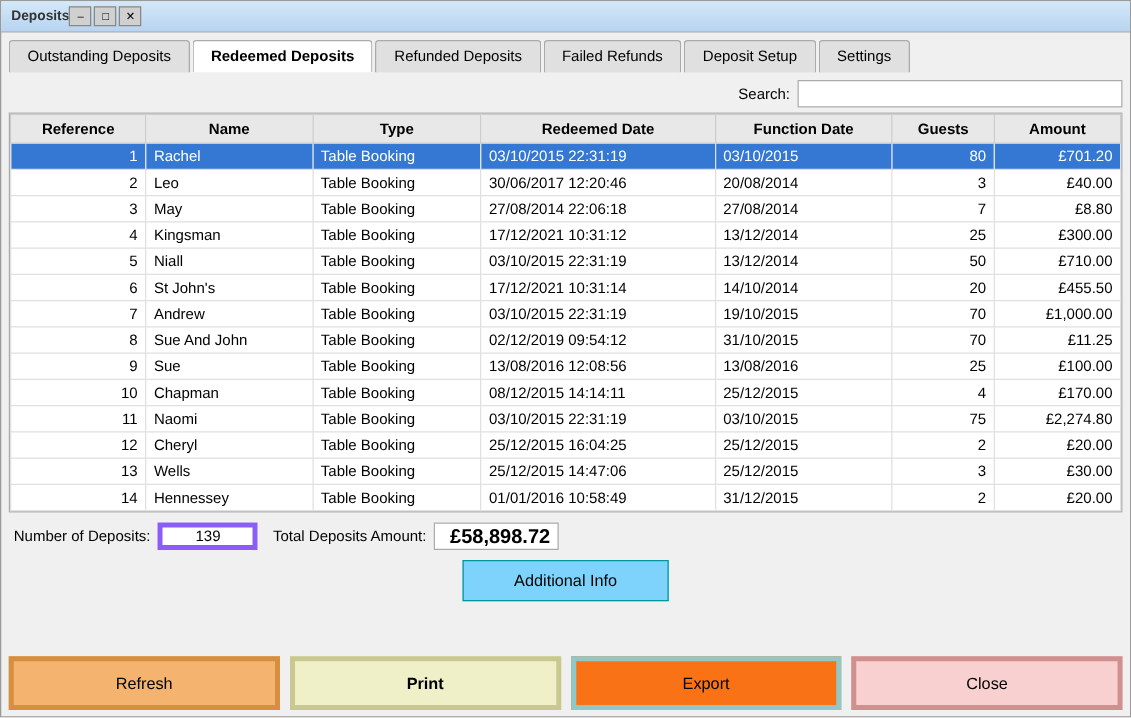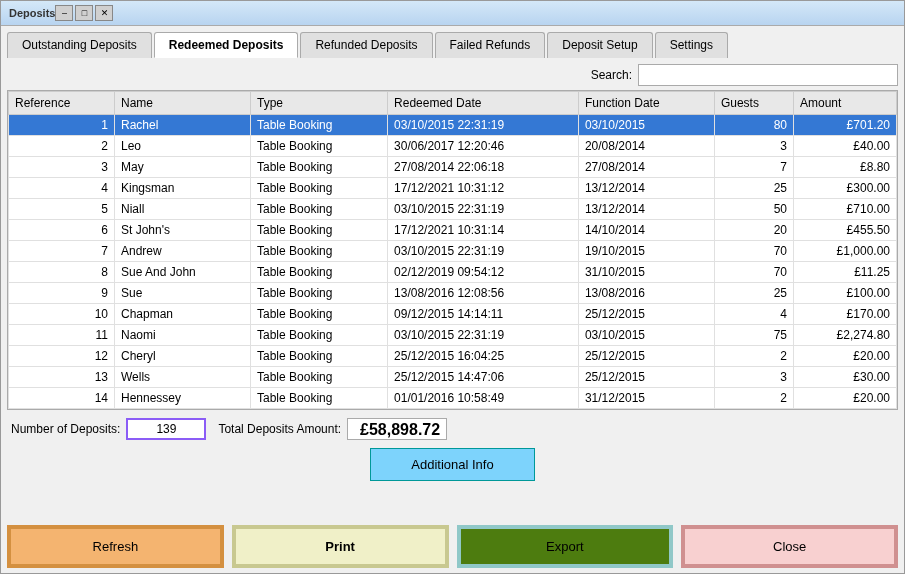--- a/index.html
+++ b/index.html
@@ -12,37 +12,37 @@
     .content { flex: 1; display: flex; flex-direction: column; padding: 6px; }
     .tabs { display: flex; gap: 0; margin-bottom: 6px; }
     .tab { padding: 5px 14px; border: 1px solid #aaa; background: #e0e0e0; cursor: pointer; font-size: 12px; border-bottom: none; margin-right: 2px; border-radius: 3px 3px 0 0; }
     .tab.active { background: #ffffff; border-bottom: 1px solid #fff; font-weight: bold; }
     .search-bar { display: flex; align-items: center; justify-content: flex-end; margin-bottom: 4px; gap: 6px; }
     .search-label { font-size: 12px; }
     .search-input { width: 260px; height: 22px; border: 1px solid #aaa; padding: 2px 4px; font-size: 12px; }
     .table-container { flex: 1; border: 1px solid #aaa; overflow-y: auto; background: #fff; }
     table { width: 100%; border-collapse: collapse; font-size: 12px; }
     thead tr { background: #e8e8e8; }
-    thead th { border: 1px solid #ccc; padding: 4px 6px; text-align: left; font-weight: normal; }
+    thead th { border: 1px solid #ccc; padding: 4px 6px; text-align: center; font-weight: bold; }
     tbody tr { border-bottom: 1px solid #e0e0e0; }
     tbody tr.selected { background: #3478d4; color: #fff; }
     tbody td { border: 1px solid #e0e0e0; padding: 3px 6px; }
     .td-right { text-align: right; }
     .footer-info { display: flex; align-items: center; margin-top: 6px; padding: 2px 4px; gap: 12px; }
     .footer-left { display: flex; align-items: center; gap: 6px; }
     .footer-right { display: flex; align-items: center; gap: 6px; }
-    .deposits-count { width: 80px; height: 22px; border: 2px solid #8b5cf6; background: #fff; text-align: center; font-size: 12px; padding: 2px; }
+    .deposits-count { width: 80px; height: 22px; border: 4px solid #8b5cf6; background: #fff; text-align: center; font-size: 12px; padding: 2px; }
     .total-amount { min-width: 100px; height: 22px; border: 1px solid #aaa; background: #fff; text-align: right; padding: 2px 6px; font-size: 16px; font-weight: bold; }
     .additional-info-row { display: flex; justify-content: center; margin-top: 6px; }
     .btn-additional { background: #7dd3fc; border: 1px solid #009898; padding: 8px 40px; font-size: 13px; cursor: pointer; color: #000; }
     .btn-row { display: flex; gap: 8px; margin-top: 8px; }
     .btn-bottom { flex: 1; padding: 10px 0; font-size: 13px; cursor: pointer; border: 4px solid #701a75; margin-top: 36px; }
     .btn-refresh { background: #f4b470; border-color: #d49040; }
     .btn-print { background: #f0f0c8; border-color: #c8c890; font-weight: bold; }
-    .btn-export { background: #4d7c0f; border-color: #90c8c8; }
+    .btn-export { background: #f97316; border-color: #90c8c8; }
     .btn-close { background: #f8d0d0; border-color: #d09090; }
   </style>
 </head>
 <body>
 
 <div class="window">
   <div class="title-bar">
     <span class="title-bar-text">Deposits</span>
     <div class="title-bar-buttons">
       <button class="title-btn">–</button>
@@ -155,21 +155,21 @@
               <td>Table Booking</td>
               <td>13/08/2016 12:08:56</td>
               <td>13/08/2016</td>
               <td class="td-right">25</td>
               <td class="td-right">£100.00</td>
             </tr>
             <tr>
               <td class="td-right">10</td>
               <td>Chapman</td>
               <td>Table Booking</td>
-              <td>09/12/2015 14:14:11</td>
+              <td>08/12/2015 14:14:11</td>
               <td>25/12/2015</td>
               <td class="td-right">4</td>
               <td class="td-right">£170.00</td>
             </tr>
             <tr>
               <td class="td-right">11</td>
               <td>Naomi</td>
               <td>Table Booking</td>
               <td>03/10/2015 22:31:19</td>
               <td>03/10/2015</td>

